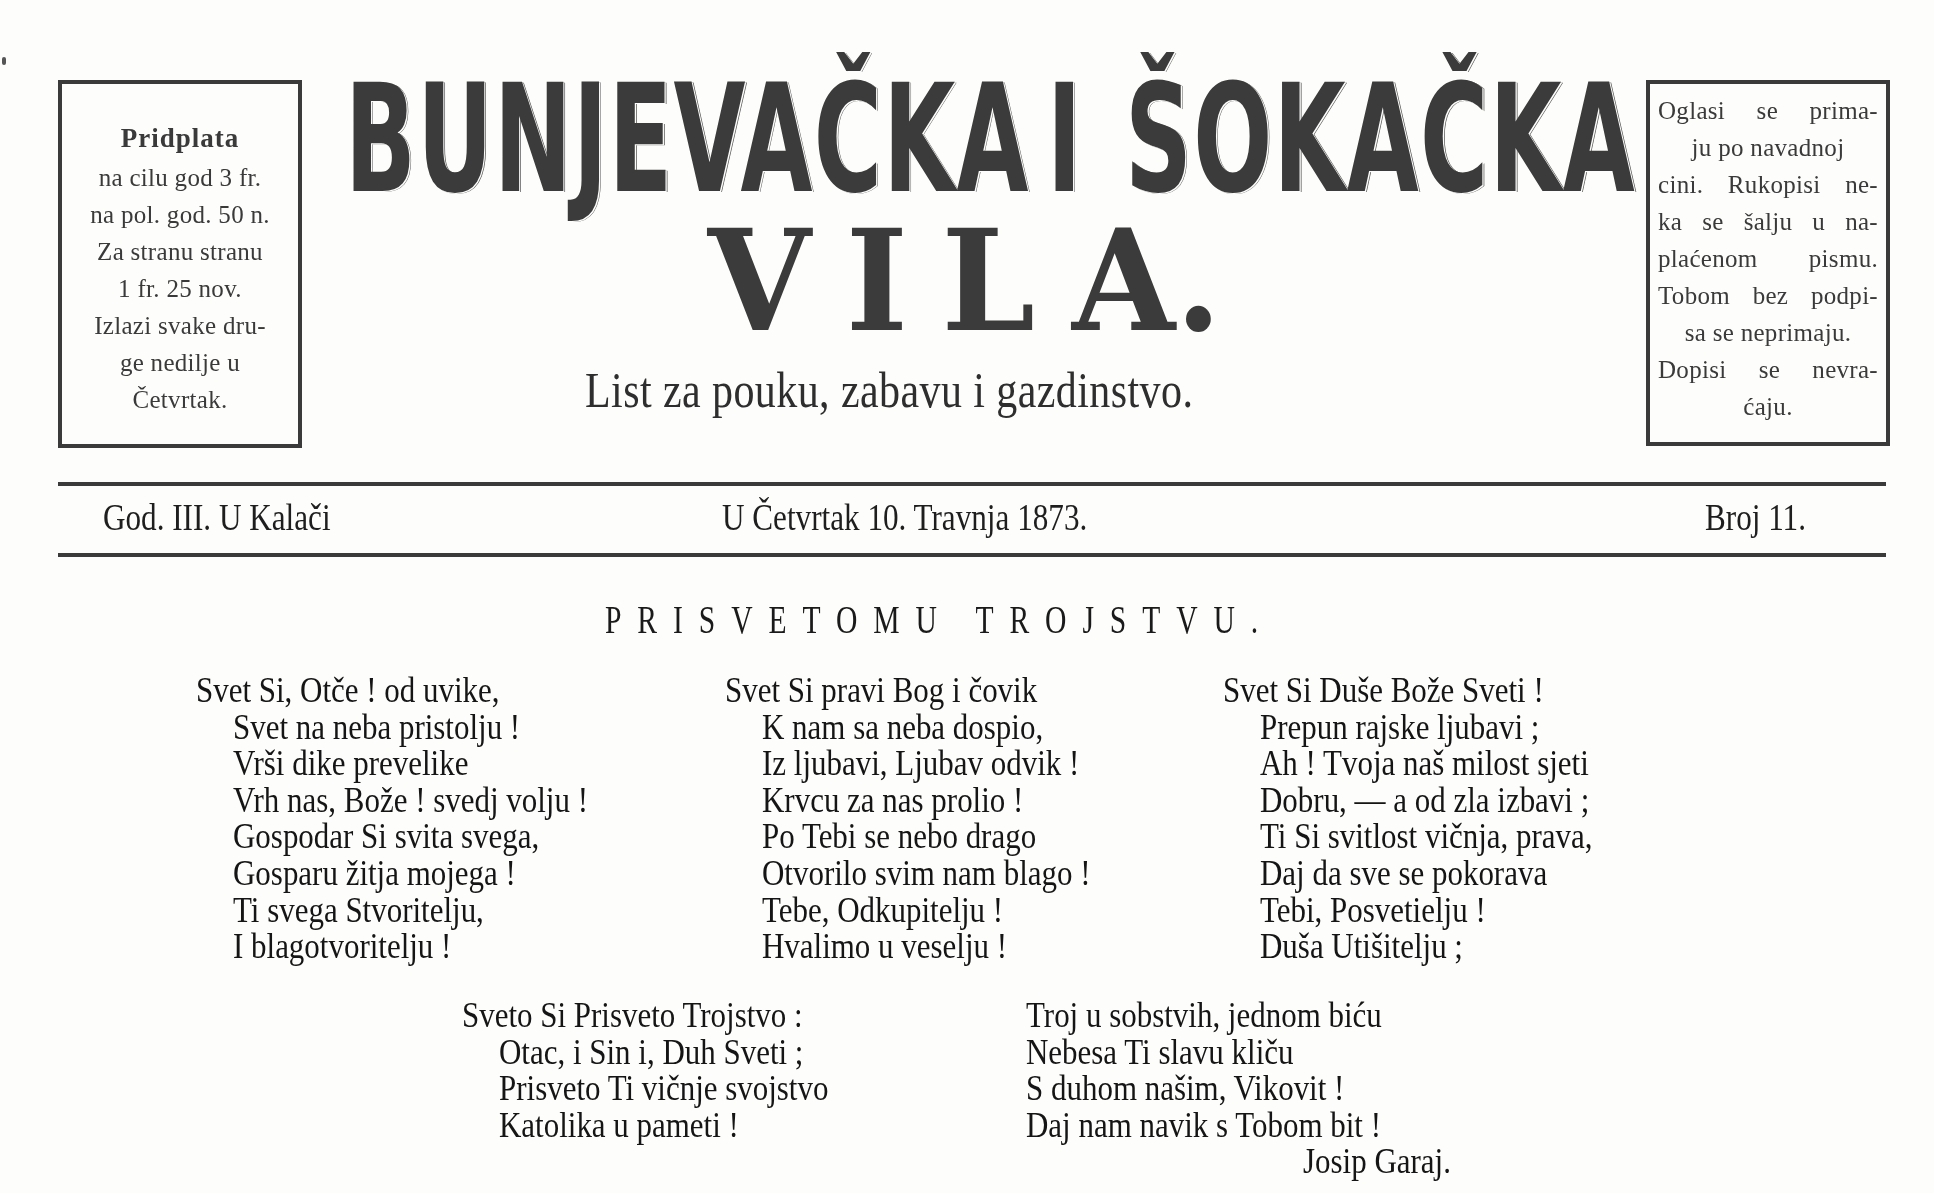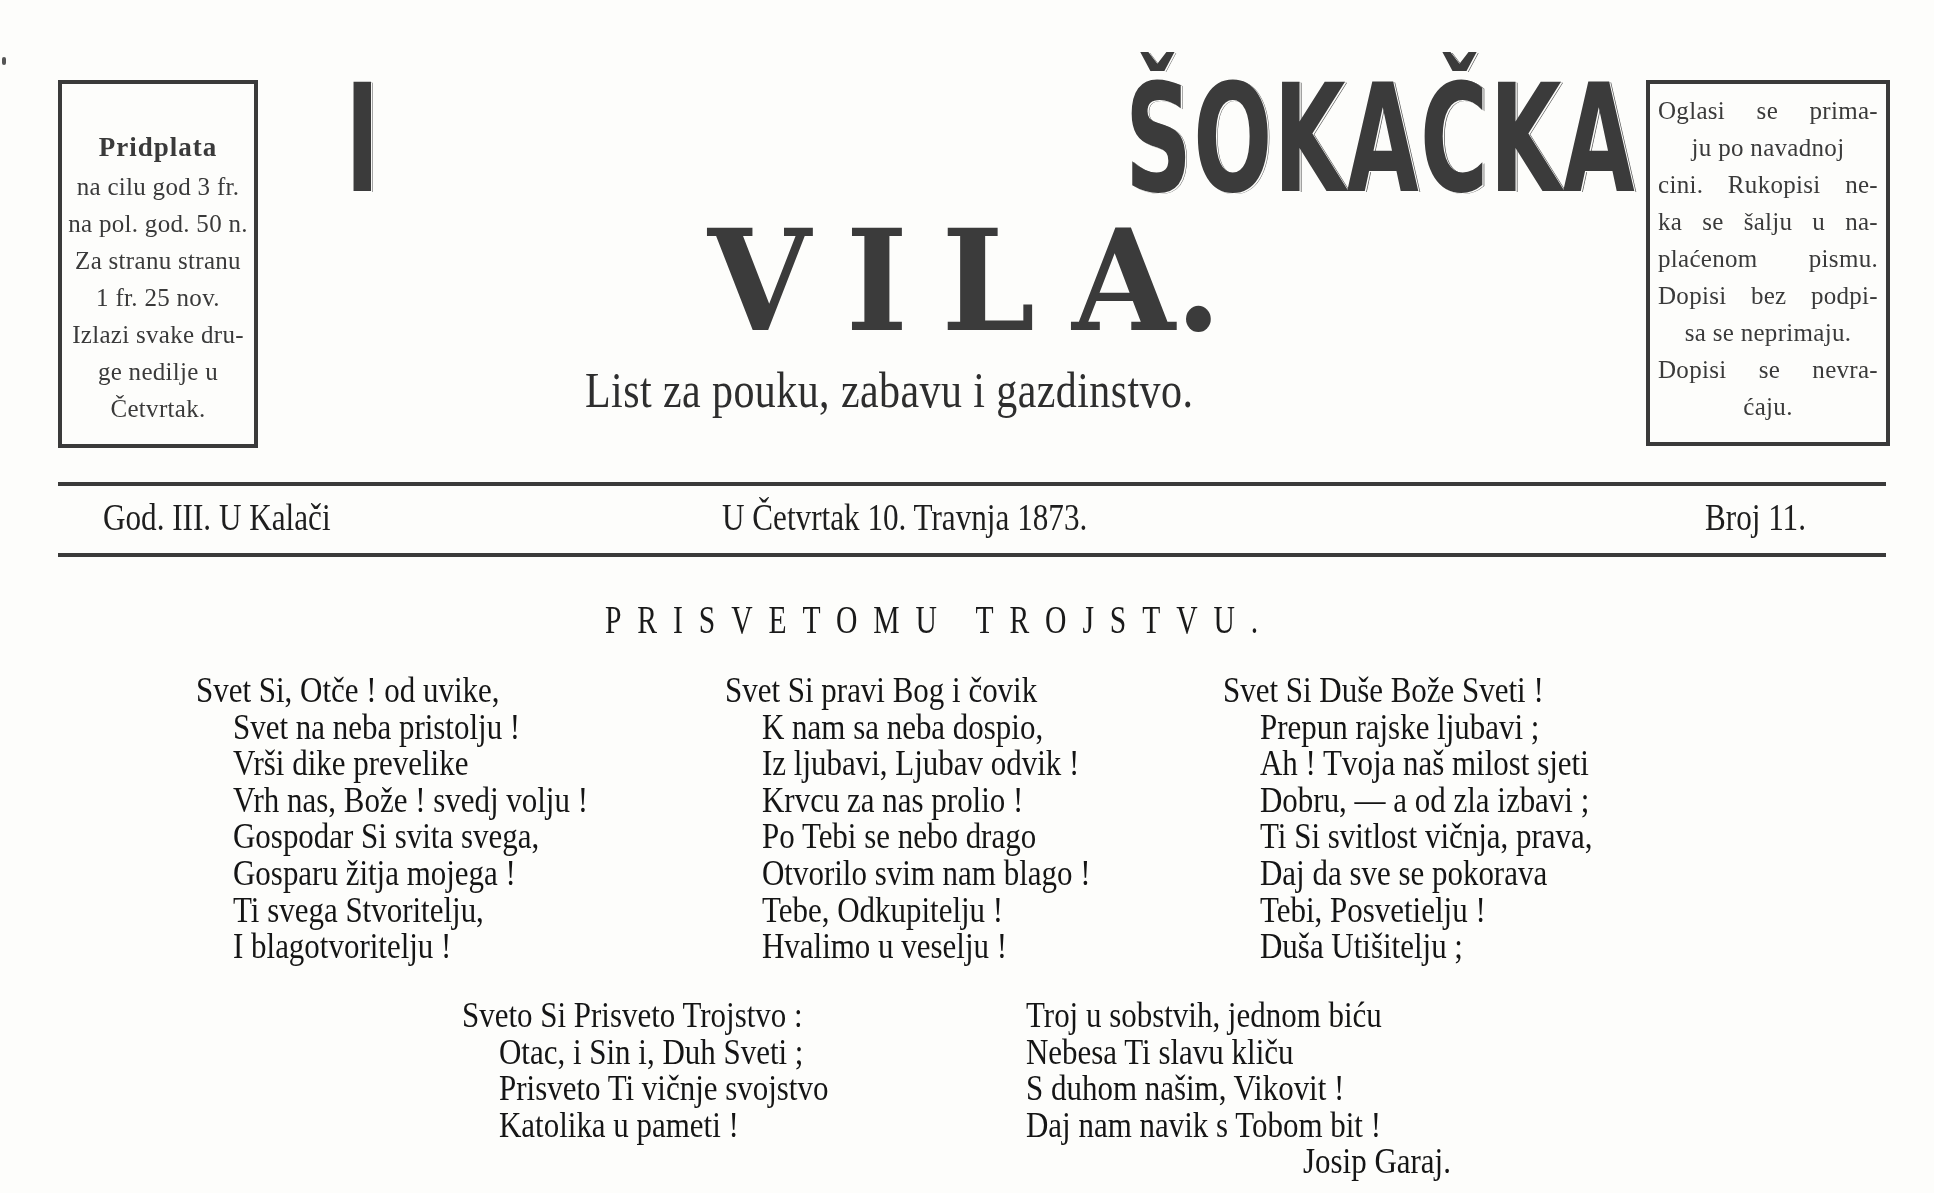--- a/index.html
+++ b/index.html
@@ -12,21 +12,21 @@
   .speck { left: 2px; left: 2px; top: 57px; width: 4px; height: 8px; background: #555; border-radius: 2px; }
 
   
   .sidebox {
     position: absolute; box-sizing: border-box;
     border: 4px solid #3a3a3a;
     text-align: center; color: #3a3a3a;
   }
   .sidebox .line { display: block; white-space: nowrap; font-size: 25px; line-height: 37px; letter-spacing: 0.3px; }
   .sidebox .head { display: block; font-weight: bold; font-size: 27px; line-height: 38px; letter-spacing: 1px; margin-bottom: 2px; }
-  #left-box { left: 58px; top: 80px; width: 200px; height: 368px; padding-top: 44px; }
+  #left-box { left: 58px; top: 80px; width: 244px; height: 368px; padding-top: 35px; }
   #right-box { left: 1646px; top: 80px; width: 244px; height: 366px; padding-top: 8px; }
   #right-box .line { text-align: justify; text-align-last: justify; padding: 0 8px; }
   #right-box .line.c { text-align: center; text-align-last: center; }
 
   
   .title-row {
     position: absolute; left: 345px; top: 78px; width: 1250px; height: 120px;
     display: flex; justify-content: space-between; align-items: flex-end;
   }
   .tl {
@@ -84,27 +84,30 @@
   <span class="line">ge nedilje u</span>
   <span class="line">Četvrtak.</span>
 </div>
 
 <div id="right-box" class="sidebox">
   <span class="line">Oglasi se prima-</span>
   <span class="line c">ju po navadnoj</span>
   <span class="line">cini. Rukopisi ne-</span>
   <span class="line">ka se šalju u na-</span>
   <span class="line">plaćenom pismu.</span>
-  <span class="line">Dopisi bez podpi-</span>
+  <span class="line">Tobom bez podpi-</span>
   <span class="line c">sa se neprimaju.</span>
   <span class="line">Dopisi se nevra-</span>
   <span class="line c">ćaju.</span>
 </div>
 
 <div class="title-row">
+  <span class="title-word" style="width:672px">
+    <span class="tl">BUNJEVAČKA</span>
+  </span>
   <span class="title-word" style="width:48px">
     <span class="tl">I</span>
   </span>
   <span class="title-word" style="width:470px">
     <span class="tl">ŠOKAČKA</span>
   </span>
 </div>
 
 <div class="vila-row">
   <span class="vl">V</span>

